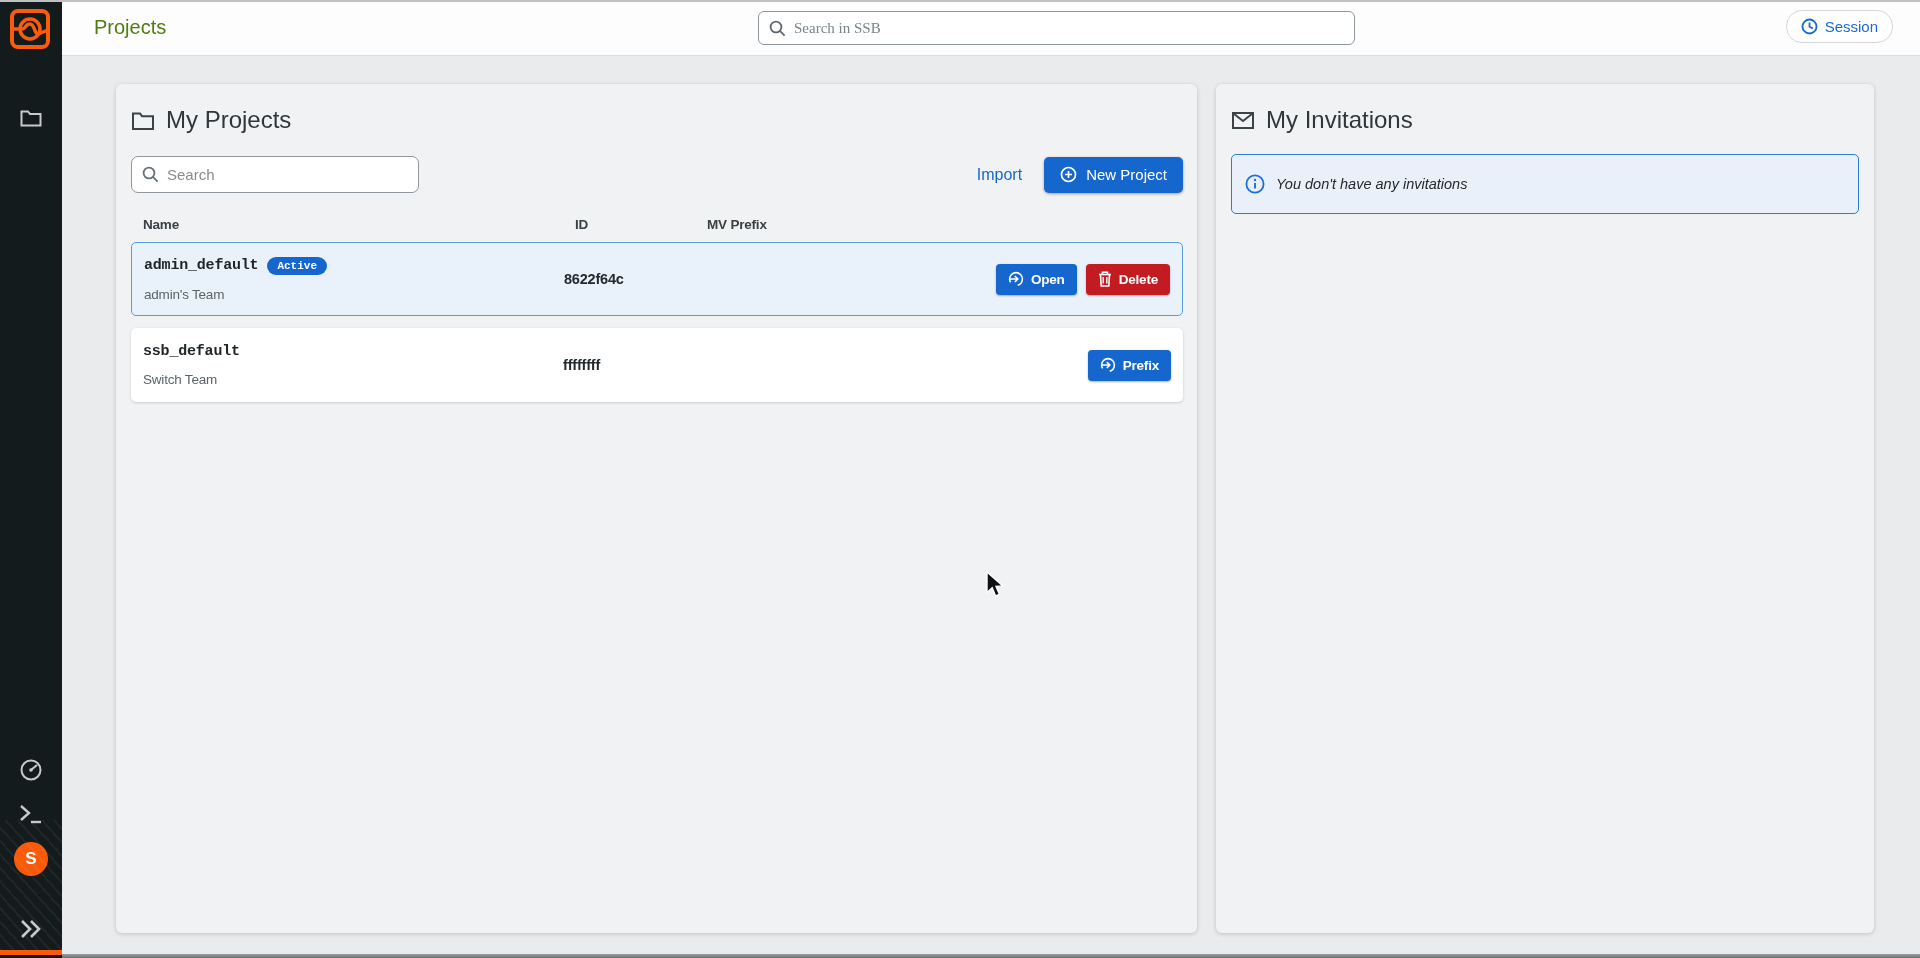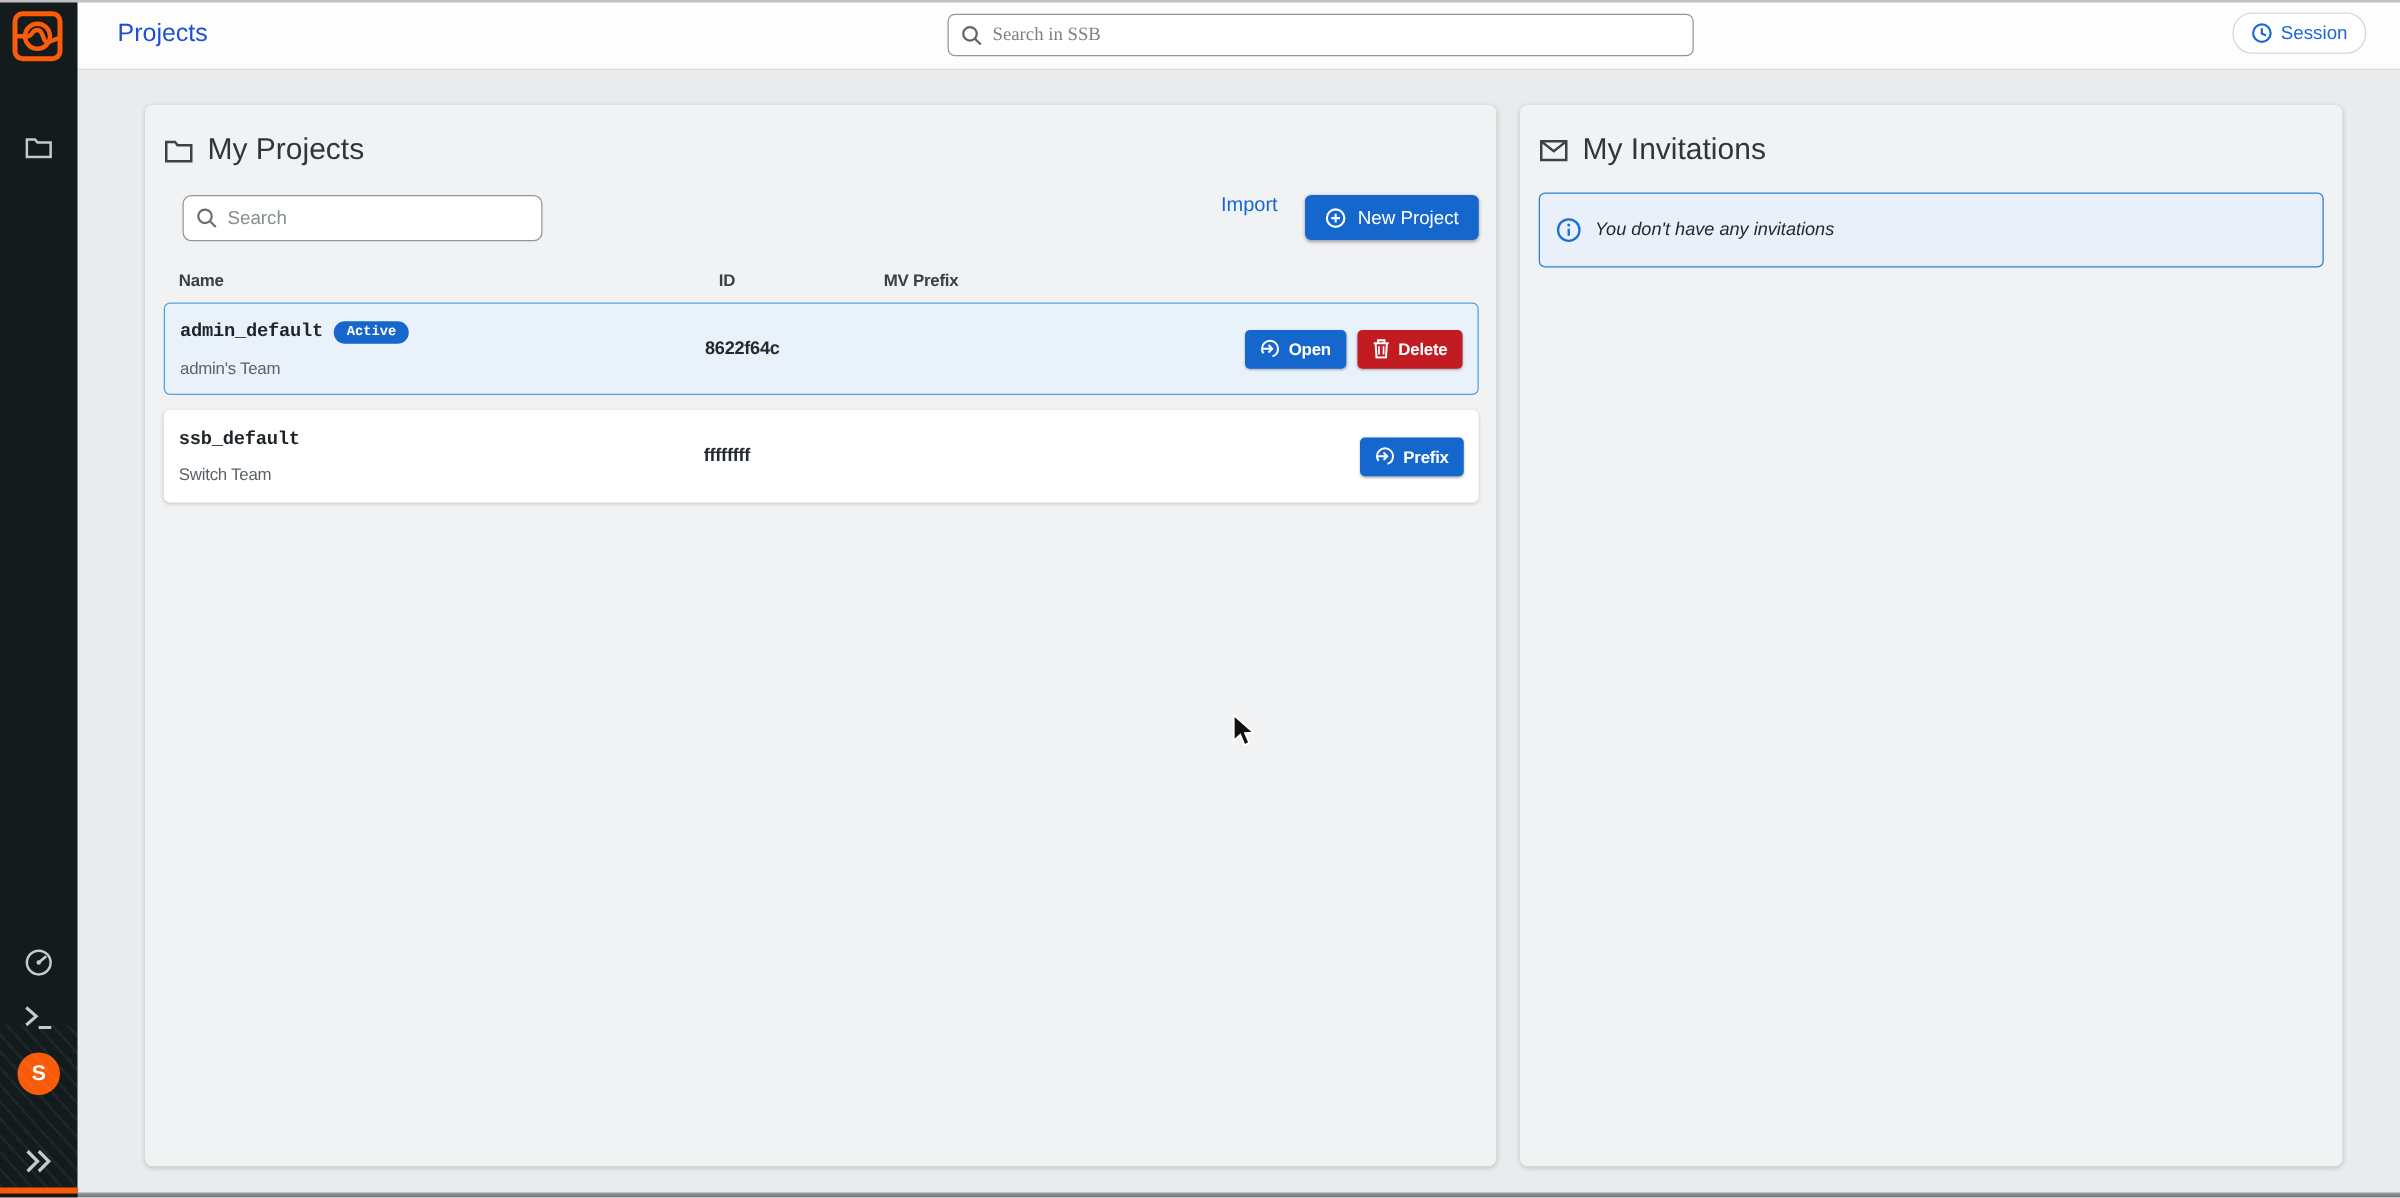--- a/index.html
+++ b/index.html
@@ -21,38 +21,38 @@
   .side-icon.avatar{ top:841px; height:36px; }
   .side-icon.expand{ top:912px; height:34px; }
   .avatar-circle { width:34px; height:34px; border-radius:50%; background:#f85a07; color:#fff;
     display:flex; align-items:center; justify-content:center; font-size:17px; font-weight:bold; }
   .sidebar-orange-bar { position:absolute; left:0; bottom:3px; width:62px; height:5px; background:#f85a07; z-index:2; }
   .sidebar-dark-foot { position:absolute; left:0; bottom:0; width:62px; height:3px; background:#151515; z-index:2; }
 
   
   .topbar { position:absolute; left:62px; top:0; width:1858px; height:56px; background:#fdfdfd;
     border-bottom:1px solid #d9dbdc; z-index:40; }
-  .topbar-title { position:absolute; left:32px; top:16px; font-size:20px; color:#1d4ed8; }
+  .topbar-title { position:absolute; left:32px; top:16px; font-size:20px; color:#4d7c0f; }
   .global-search { position:absolute; left:696px; top:11px; width:597px; height:34px; background:#fff;
     border:1px solid #8f979d; border-radius:6px; display:flex; align-items:center; padding:0 10px; gap:8px; }
   .global-search input { border:none; outline:none; flex:1; font-size:15px; color:#3c4246; background:transparent; font-family:Liberation Serif, serif; }
   .global-search input::placeholder { color:#7b8389; }
   .session-btn { position:absolute; right:27px; top:10px; height:33px; padding:0 14px; background:#fff;
     border:1px solid #d4d7d9; border-radius:16px; display:flex; align-items:center; gap:7px;
     color:#1a6ad2; font-size:15px; cursor:pointer; }
 
   
   .panel { position:absolute; top:84px; height:849px; background:#f1f2f4; border-radius:6px;
     box-shadow:0 1px 4px rgba(0,0,0,0.18); }
   .panel-left  { left:116px; width:1081px; }
   .panel-right { left:1216px; width:658px; }
   .panel-header { display:flex; align-items:center; gap:11px; padding:22px 16px 6px 15px; color:#34393d; }
   .panel-header .ptitle { font-size:24px; color:#30373b; }
 
-  .controls-row { display:flex; align-items:flex-start; padding:16px 14px 10px 30px; }
+  .controls-row { display:flex; align-items:center; padding:16px 14px 10px 15px; }
   .mini-search { width:288px; height:37px; background:#fff; border:1px solid #90979d; border-radius:7px;
     display:flex; align-items:center; padding:0 10px; gap:8px; }
   .mini-search input { border:none; outline:none; flex:1; font-size:15px; color:#3c4246; background:transparent; font-family:"Liberation Sans",sans-serif; }
   .mini-search input::placeholder { color:#858d92; }
   .controls-spacer { flex:1; }
   .import-link { color:#1667cd; font-size:16px; cursor:pointer; margin-right:22px; }
   .new-project-btn { height:36px; padding:0 16px; background:#1667cd; border:none; border-radius:5px;
     color:#fff; font-size:15px; display:flex; align-items:center; gap:9px; cursor:pointer;
     box-shadow:0 1px 3px rgba(0,0,0,0.35); font-family:"Liberation Sans",sans-serif; }
 

